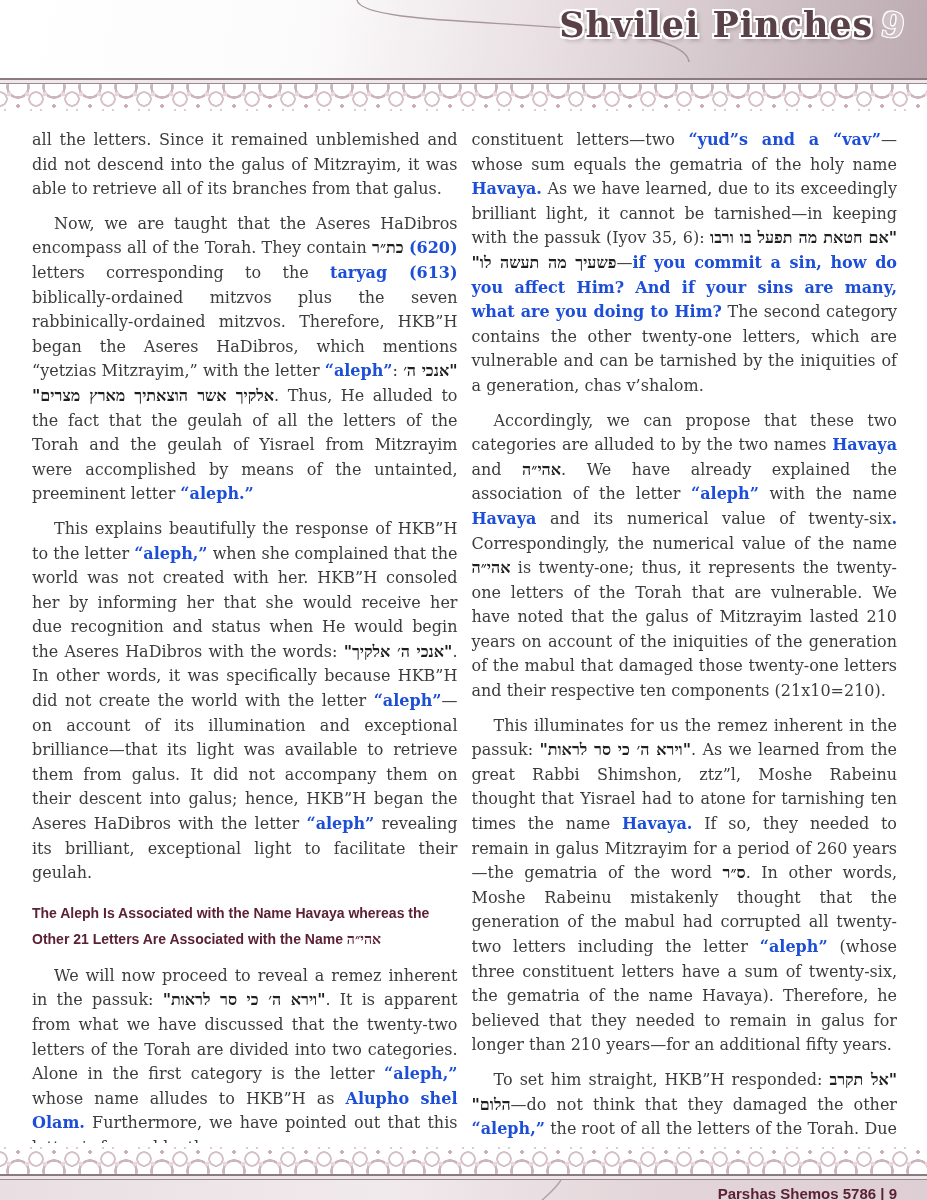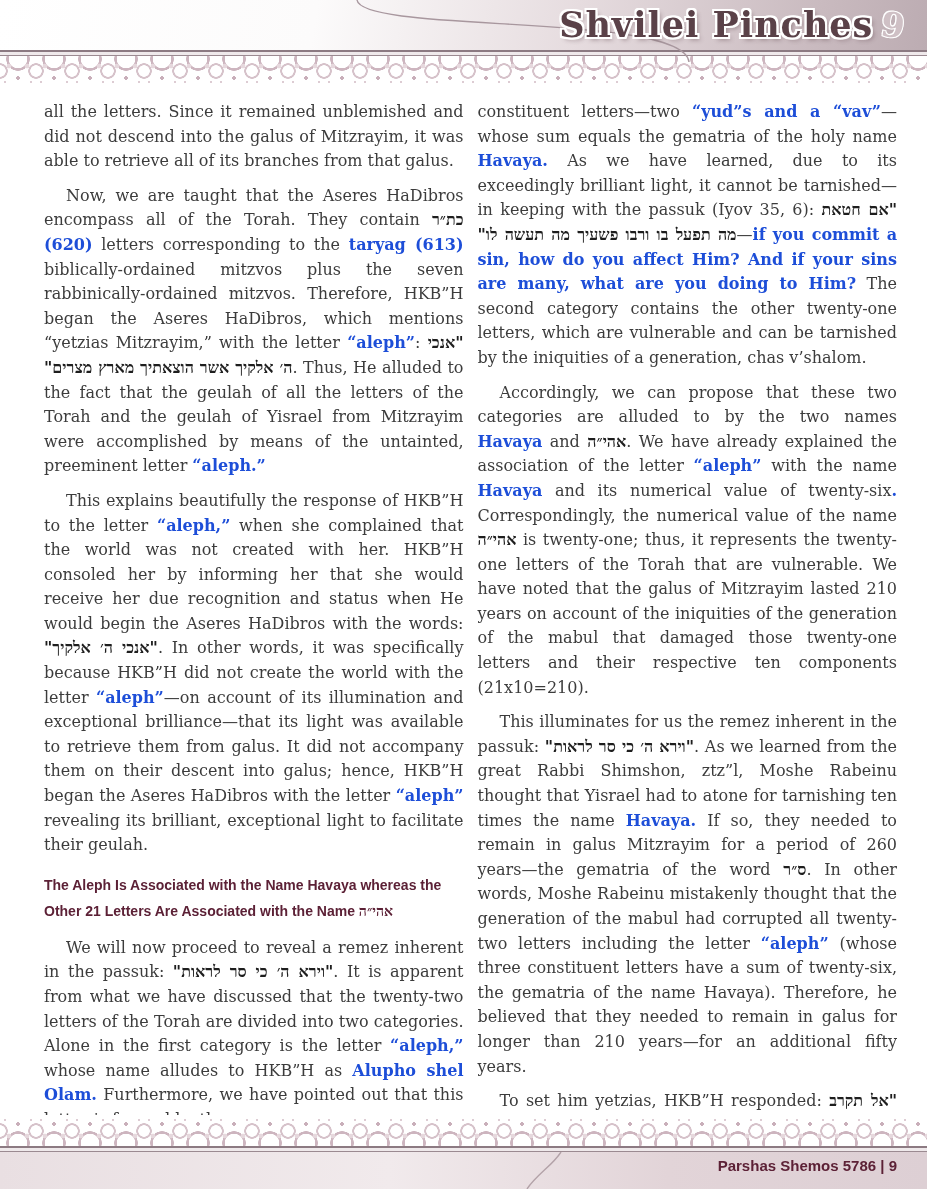--- a/index.html
+++ b/index.html
@@ -7,21 +7,21 @@
     position:relative;
     width:927px;height:1200px;
     margin:0 auto;
     background:#ffffff;
     overflow:hidden;
     font-family:"DejaVu Serif","Liberation Serif",serif;
   }
   
   .hdr{
     position:relative;
-    height:50px;
+    height:78px;
     background:linear-gradient(100deg,#ffffff 0%,#fcfbfb 34%,#e6dcdf 62%,#c9babf 88%,#bcacb2 100%);
   }
   .hdr-curve{position:absolute;left:0;top:0;pointer-events:none;}
   .hdr-title-wrap{
     position:absolute;right:22px;top:4px;
     display:flex;align-items:center;gap:8px;
   }
   .hdr-title{
     font-family:"DejaVu Serif","Liberation Serif",serif;
     font-weight:bold;
@@ -58,21 +58,21 @@
       radial-gradient(circle 2px at 5px 26px,#ddccd3 60%,transparent 70%),
       radial-gradient(circle 2px at 31px 26px,#ddccd3 60%,transparent 70%);
     background-size:36px 31px;
     background-repeat:repeat-x;
   }
   .lace.flip{transform:scaleY(-1);}
   
   .main{
     box-sizing:border-box;
     height:1028px;
-    padding:13px 30px 0 44px;
+    padding:13px 30px 0 32px;
     display:flex;
     gap:14px;
     overflow:hidden;
   }
   .col{
     flex:1 1 0;
     min-width:0;
     text-align:justify;
     font-size:16px;
     line-height:24.6px;
@@ -131,21 +131,21 @@
         <p><span>all the letters.  Since it remained unblemished and did not descend into the galus of Mitzrayim, it was able to retrieve all of its branches from that galus.</span></p>
         <p class="indent"><span>Now, we are taught that the Aseres HaDibros encompass all of the Torah.  They contain </span><span class="he" dir="rtl">כת״ר</span><span> </span><span class="b">(620)</span><span> letters corresponding to the </span><span class="b">taryag (613)</span><span> biblically-ordained mitzvos plus the seven rabbinically-ordained mitzvos.  Therefore, HKB”H began the Aseres HaDibros, which mentions “yetzias Mitzrayim,” with the letter </span><span class="b">“aleph”</span><span>: </span><span class="he" dir="rtl">"אנכי ה׳ אלקיך אשר הוצאתיך מארץ מצרים"</span><span>.  Thus, He alluded to the fact that the geulah of all the letters of the Torah and the geulah of Yisrael from Mitzrayim were accomplished by means of the untainted, preeminent letter </span><span class="b">“aleph.”</span></p>
         <p class="indent"><span>This explains beautifully the response of HKB”H to the letter </span><span class="b">“aleph,”</span><span> when she complained that the world was not created with her.  HKB”H consoled her by informing her that she would receive her due recognition and status when He would begin the Aseres HaDibros with the words: </span><span class="he" dir="rtl">"אנכי ה׳ אלקיך"</span><span>.  In other words, it was specifically because HKB”H did not create the world with the letter </span><span class="b">“aleph”</span><span>—on account of its illumination and exceptional brilliance—that its light was available to retrieve them from galus.  It did not accompany them on their descent into galus; hence, HKB”H began the Aseres HaDibros with the letter </span><span class="b">“aleph”</span><span> revealing its brilliant, exceptional light to facilitate their geulah.</span></p>
         <h2><span>The Aleph Is Associated with the Name Havaya whereas the Other 21 Letters Are Associated with the Name </span><span class="he" dir="rtl">אהי״ה</span></h2>
         <p class="indent"><span>We will now proceed to reveal a remez inherent in the passuk: </span><span class="he" dir="rtl">"וירא ה׳ כי סר לראות"</span><span>.  It is apparent from what we have discussed that the twenty-two letters of the Torah are divided into two categories.  Alone in the first category is the letter </span><span class="b">“aleph,”</span><span> whose name alludes to HKB”H as </span><span class="b">Alupho shel Olam.</span><span> Furthermore, we have pointed out that this letter is formed by three</span></p>
       </div>
     <div class="col">
         <p><span>constituent letters—two </span><span class="b">“yud”s and a “vav”</span><span>—whose sum equals the gematria of the holy name </span><span class="b">Havaya.</span><span>  As we have learned, due to its exceedingly brilliant light, it cannot be tarnished—in keeping with the passuk (Iyov 35, 6): </span><span class="he" dir="rtl">"אם חטאת מה תפעל בו ורבו פשעיך מה תעשה לו"</span><span>—</span><span class="b">if you commit a sin, how do you affect Him?  And if your sins are many, what are you doing to Him?</span><span> The second category contains the other twenty-one letters, which are vulnerable and can be tarnished by the iniquities of a generation, chas v’shalom.</span></p>
         <p class="indent"><span>Accordingly, we can propose that these two categories are alluded to by the two names </span><span class="b">Havaya</span><span> and </span><span class="he" dir="rtl">אהי״ה</span><span>.  We have already explained the association of the letter </span><span class="b">“aleph”</span><span> with the name </span><span class="b">Havaya</span><span> and its numerical value of twenty-six</span><span class="b">.</span><span>  Correspondingly, the numerical value of the name </span><span class="he" dir="rtl">אהי״ה</span><span> is twenty-one; thus, it represents the twenty-one letters of the Torah that are vulnerable.  We have noted that the galus of Mitzrayim lasted 210 years on account of the iniquities of the generation of the mabul that damaged those twenty-one letters and their respective ten components (21x10=210).</span></p>
         <p class="indent"><span>This illuminates for us the remez inherent in the passuk: </span><span class="he" dir="rtl">"וירא ה׳ כי סר לראות"</span><span>.  As we learned from the great Rabbi Shimshon, ztz”l, Moshe Rabeinu thought that Yisrael had to atone for tarnishing ten times the name </span><span class="b">Havaya.</span><span>  If so, they needed to remain in galus Mitzrayim for a period of 260 years—the gematria of the word </span><span class="he" dir="rtl">ס״ר</span><span>.  In other words, Moshe Rabeinu mistakenly thought that the generation of the mabul had corrupted all twenty-two letters including the letter </span><span class="b">“aleph”</span><span> (whose three constituent letters have a sum of twenty-six, the gematria of the name Havaya). Therefore, he believed that they needed to remain in galus for longer than 210 years—for an additional fifty years.</span></p>
-        <p class="indent"><span>To set him yetzias, HKB”H responded: </span><span class="he" dir="rtl">"אל תקרב הלום"</span><span>—do not think that they damaged the other </span><span class="b">“aleph,”</span><span> the root of all the letters of the Torah.  Due to</span></p>
+        <p class="indent"><span>To set him straight, HKB”H responded: </span><span class="he" dir="rtl">"אל תקרב הלום"</span><span>—do not think that they damaged the other </span><span class="b">“aleph,”</span><span> the root of all the letters of the Torah.  Due to</span></p>
       </div>
   </div>
 
   <div class="lace flip"></div>
   <div class="rule"></div>
   <div class="ftr">
     <svg class="ftr-curve" width="927" height="37" viewBox="0 0 927 37">
       <path d="M561,0 C552,14 537,22 527,37" fill="none" stroke="#b3a2a8" stroke-width="1.4"></path>
     </svg>
     <span class="ftr-label">Parshas Shemos 5786 | 9</span>

